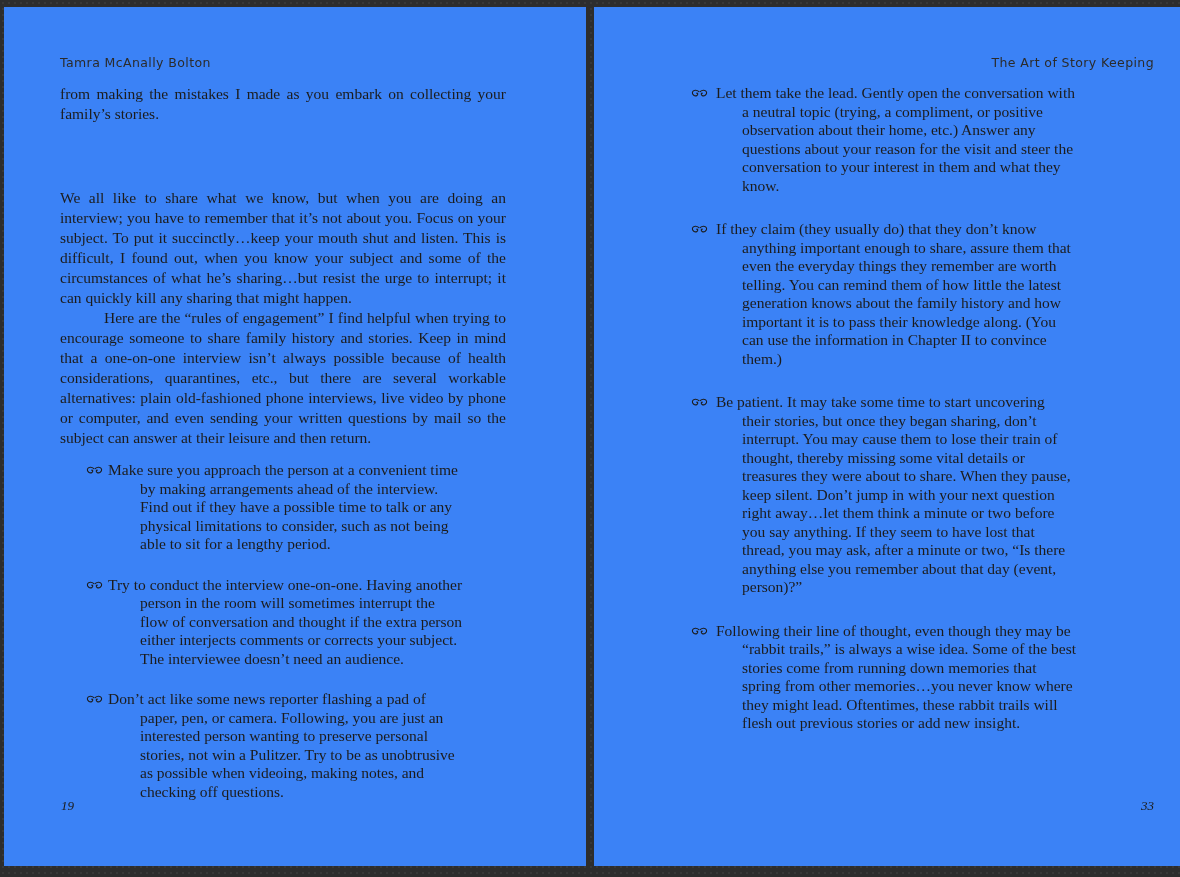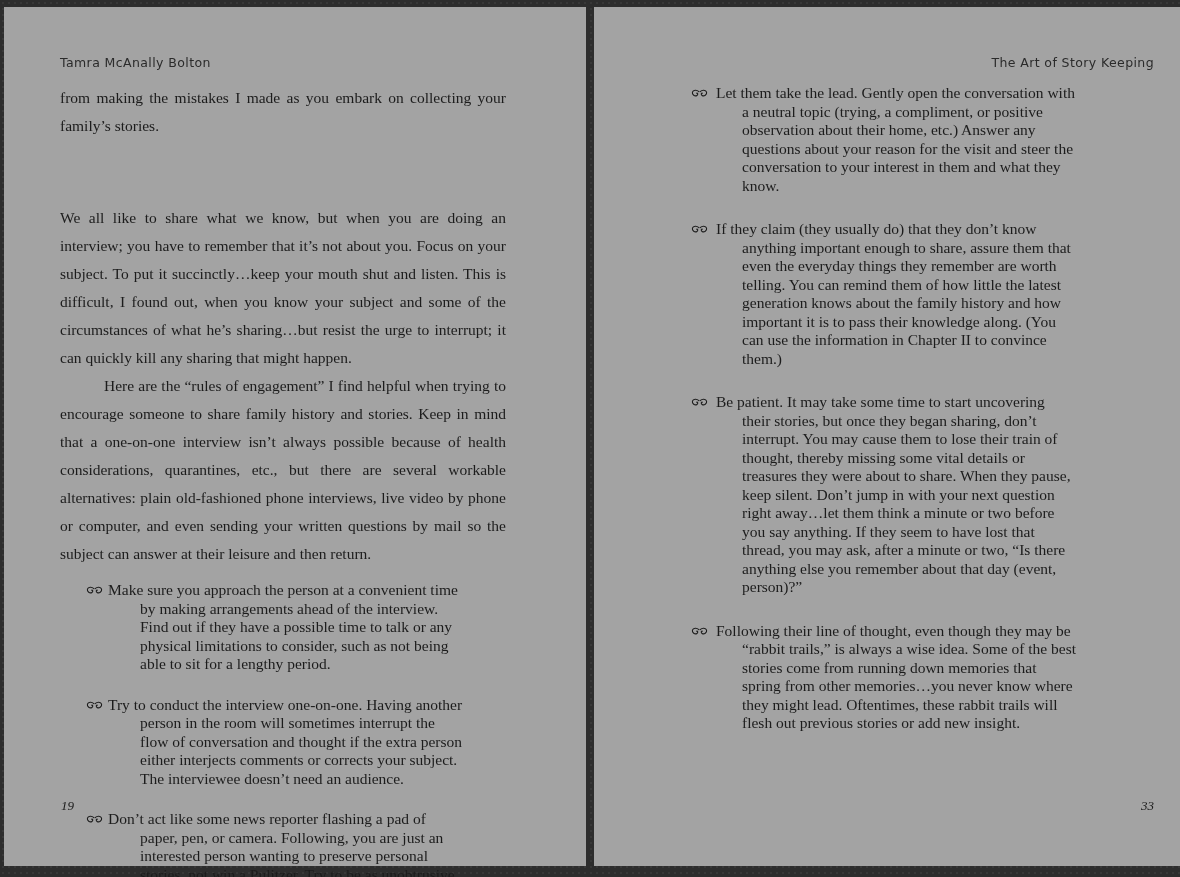--- a/index.html
+++ b/index.html
@@ -3,39 +3,39 @@
 <meta charset="utf-8">
 <style>
   html,body{margin:0;padding:0;}
   body{
     width:1180px;height:877px;position:relative;overflow:hidden;
     background-color:#2d2d2d;
     background-image:radial-gradient(#383838 1px, transparent 1px);
     background-size:6px 6px;
   }
   .page{
-    position:absolute;top:7px;height:859px;background:#a3a3a3;
+    position:absolute;top:7px;height:859px;background:#3b82f6;
     font-family:"Liberation Serif","DejaVu Serif",serif;color:#1c1c1c;
   }
   .page-left{left:4px;width:582px;}
   .page-right{left:594px;width:622px;}
 
   .running-head{
     position:absolute;top:48px;
     font-family:"DejaVu Sans","Liberation Sans",sans-serif;
     font-size:12.5px;color:#2b2b2b;letter-spacing:0.4px;white-space:nowrap;
   }
   .page-left .running-head{left:56px;}
   .page-right .running-head{right:62px;}
 
   .content{position:absolute;top:77px;font-size:15.5px;}
   .page-left .content{left:56px;width:446px;}
   .page-right .content{left:96px;width:430px;}
 
-  .para{margin:0;text-align:justify;line-height:28px;}
+  .para{margin:0;text-align:justify;line-height:20px;}
   p.para:nth-of-type(1){margin-bottom:64px;}
   p.para:nth-of-type(3){text-indent:44px;}
 
   .items{margin-top:13px;}
   .item{
     position:relative;line-height:18.5px;box-sizing:border-box;
     text-align:left;
   }
   .page-left .item{margin-left:25px;width:378px;padding-left:55px;text-indent:-32px;margin-bottom:22px;}
   .page-right .item{width:386px;padding-left:52px;text-indent:-26px;margin-bottom:25px;}

